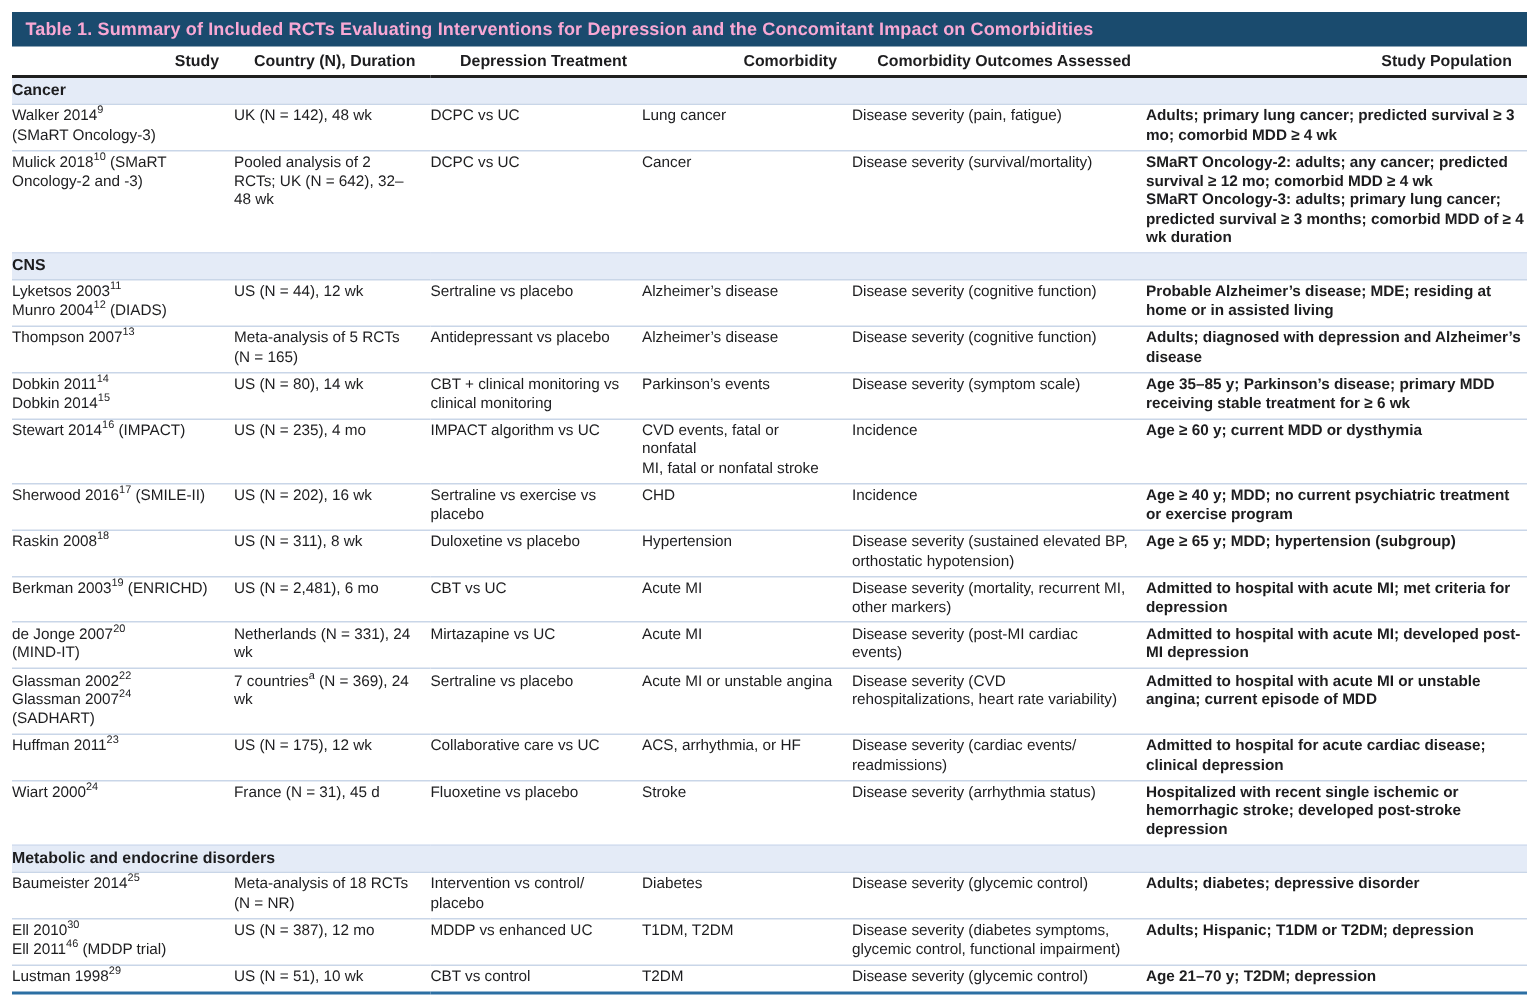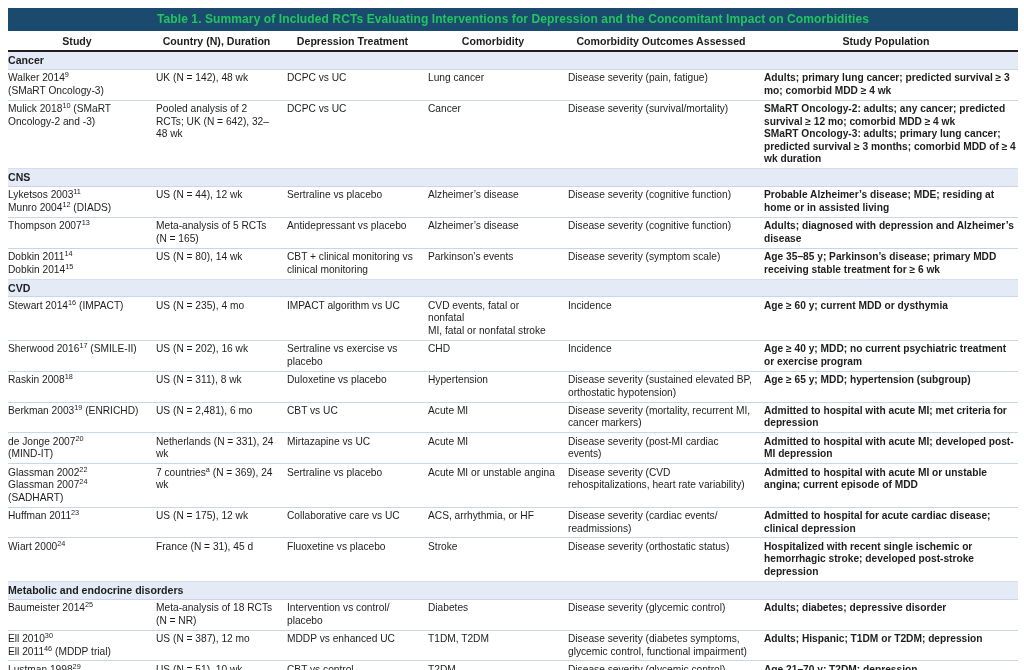--- a/index.html
+++ b/index.html
@@ -1,21 +1,21 @@
 <!DOCTYPE html>
 <html><head>
 <meta charset="utf-8">
 <style>
   html,body{margin:0;padding:0;background:#ffffff;}
   body{width:1024px;height:670px;font-family:"Liberation Sans",sans-serif;color:#1d1d1f;overflow:hidden;}
   .wrap{position:absolute;left:8px;top:8px;width:1010px;}
-  .titlebar{background:#1A4B6E;color:#22c55e;font-weight:bold;font-size:12px;padding:4px 9px 5px 9px;letter-spacing:.1px;text-align:center;}
+  .titlebar{background:#1A4B6E;color:#f9a8d4;font-weight:bold;font-size:12px;padding:4px 9px 5px 9px;letter-spacing:.1px;}
   table{border-collapse:collapse;width:100%;table-layout:fixed;border-bottom:2px solid #2C6FA3;}
-  th{font-size:10.6px;font-weight:bold;text-align:center;padding:4px 10px 3px 0;border-bottom:2px solid #1f1f1f;vertical-align:bottom;white-space:nowrap;overflow:visible;}
-  th.c0{text-align:center;}
+  th{font-size:10.6px;font-weight:bold;text-align:right;padding:4px 10px 3px 0;border-bottom:2px solid #1f1f1f;vertical-align:bottom;white-space:nowrap;overflow:visible;}
+  th.c0{text-align:right;}
   td{font-size:10.2px;line-height:1.22;vertical-align:top;padding:2.5px 12px 2.5px 0;white-space:pre-wrap;border-top:1px solid #C9D6E8;}
   td.c5{padding-right:2px;font-weight:bold;}
   tr.section-row td{background:#E4EBF7;font-weight:bold;font-size:10.6px;padding:2px 0 2px 0;border-top:1px solid #D4DEEF;}
   sup{font-size:7.3px;line-height:0;vertical-align:super;}
 </style>
 </head>
 <body>
 
 <div class="wrap">
   <div class="titlebar">Table 1. Summary of Included RCTs Evaluating Interventions for Depression and the Concomitant Impact on Comorbidities</div>
@@ -83,23 +83,20 @@
         </tr>
         <tr>
           <td class="c0">Dobkin 2011<sup>14</sup>
 Dobkin 2014<sup>15</sup></td>
           <td class="c1">US (N = 80), 14 wk</td>
           <td class="c2">CBT + clinical monitoring vs clinical monitoring</td>
           <td class="c3">Parkinson’s events</td>
           <td class="c4">Disease severity (symptom scale)</td>
           <td class="c5">Age 35–85 y; Parkinson’s disease; primary MDD receiving stable treatment for ≥ 6 wk</td>
         </tr>
-        <tr class="section-row">
-          <td colspan="6">CVD</td>
-        </tr>
         <tr>
           <td class="c0">Stewart 2014<sup>16</sup> (IMPACT)</td>
           <td class="c1">US (N = 235), 4 mo</td>
           <td class="c2">IMPACT algorithm vs UC</td>
           <td class="c3">CVD events, fatal or nonfatal
 MI, fatal or nonfatal stroke</td>
           <td class="c4">Incidence</td>
           <td class="c5">Age ≥ 60 y; current MDD or dysthymia</td>
         </tr>
         <tr>
@@ -116,21 +113,21 @@
           <td class="c2">Duloxetine vs placebo</td>
           <td class="c3">Hypertension</td>
           <td class="c4">Disease severity (sustained elevated BP, orthostatic hypotension)</td>
           <td class="c5">Age ≥ 65 y; MDD; hypertension (subgroup)</td>
         </tr>
         <tr>
           <td class="c0">Berkman 2003<sup>19</sup> (ENRICHD)</td>
           <td class="c1">US (N = 2,481), 6 mo</td>
           <td class="c2">CBT vs UC</td>
           <td class="c3">Acute MI</td>
-          <td class="c4">Disease severity (mortality, recurrent MI, cancer markers)</td>
+          <td class="c4">Disease severity (mortality, recurrent MI, other markers)</td>
           <td class="c5">Admitted to hospital with acute MI; met criteria for depression</td>
         </tr>
         <tr>
           <td class="c0">de Jonge 2007<sup>20</sup>
 (MIND-IT)</td>
           <td class="c1">Netherlands (N = 331), 24 wk</td>
           <td class="c2">Mirtazapine vs UC</td>
           <td class="c3">Acute MI</td>
           <td class="c4">Disease severity (post-MI cardiac events)</td>
           <td class="c5">Admitted to hospital with acute MI; developed post-MI depression</td>
@@ -151,21 +148,21 @@
           <td class="c2">Collaborative care vs UC</td>
           <td class="c3">ACS, arrhythmia, or HF</td>
           <td class="c4">Disease severity (cardiac events/ readmissions)</td>
           <td class="c5">Admitted to hospital for acute cardiac disease; clinical depression</td>
         </tr>
         <tr>
           <td class="c0">Wiart 2000<sup>24</sup></td>
           <td class="c1">France (N = 31), 45 d</td>
           <td class="c2">Fluoxetine vs placebo</td>
           <td class="c3">Stroke</td>
-          <td class="c4">Disease severity (orthostatic status)</td>
+          <td class="c4">Disease severity (arrhythmia status)</td>
           <td class="c5">Hospitalized with recent single ischemic or hemorrhagic stroke; developed post-stroke depression</td>
         </tr>
         <tr class="section-row">
           <td colspan="6">Metabolic and endocrine disorders</td>
         </tr>
         <tr>
           <td class="c0">Baumeister 2014<sup>25</sup></td>
           <td class="c1">Meta-analysis of 18 RCTs (N = NR)</td>
           <td class="c2">Intervention vs control/ placebo</td>
           <td class="c3">Diabetes</td>

